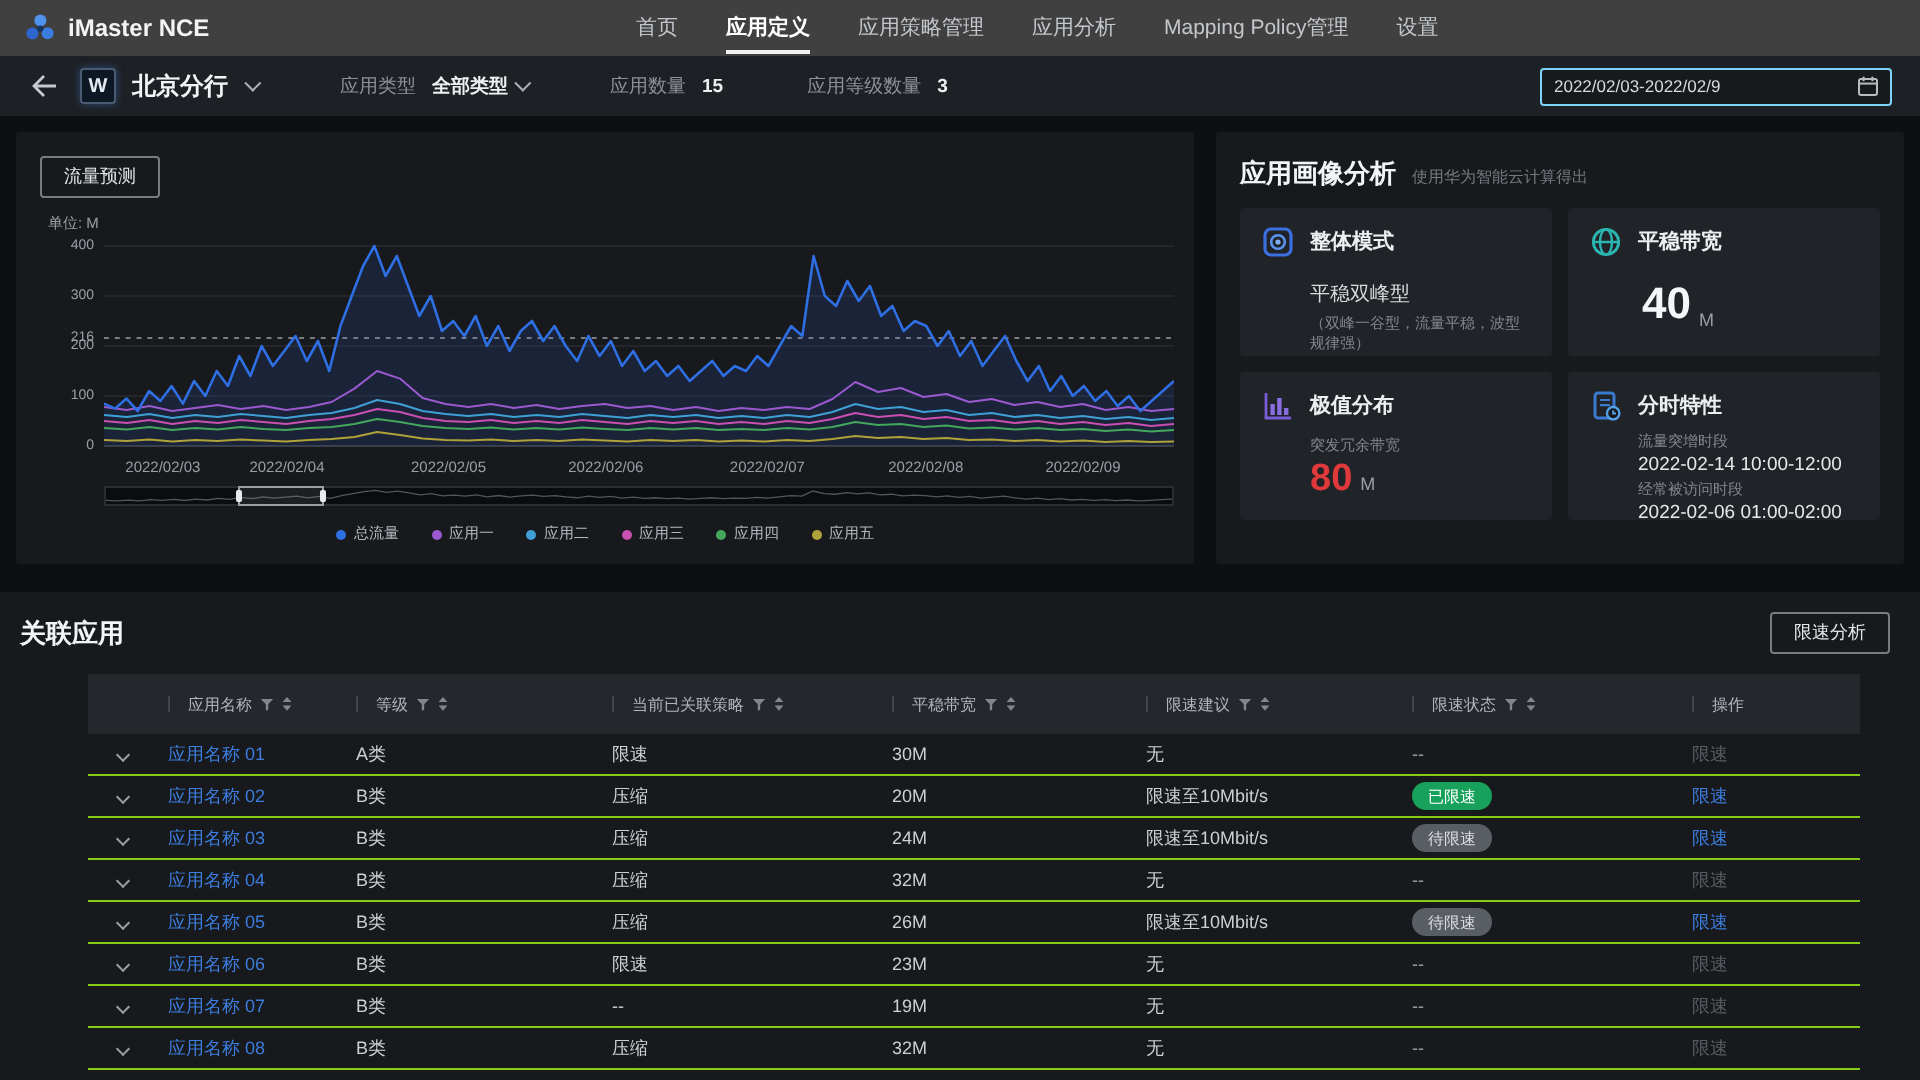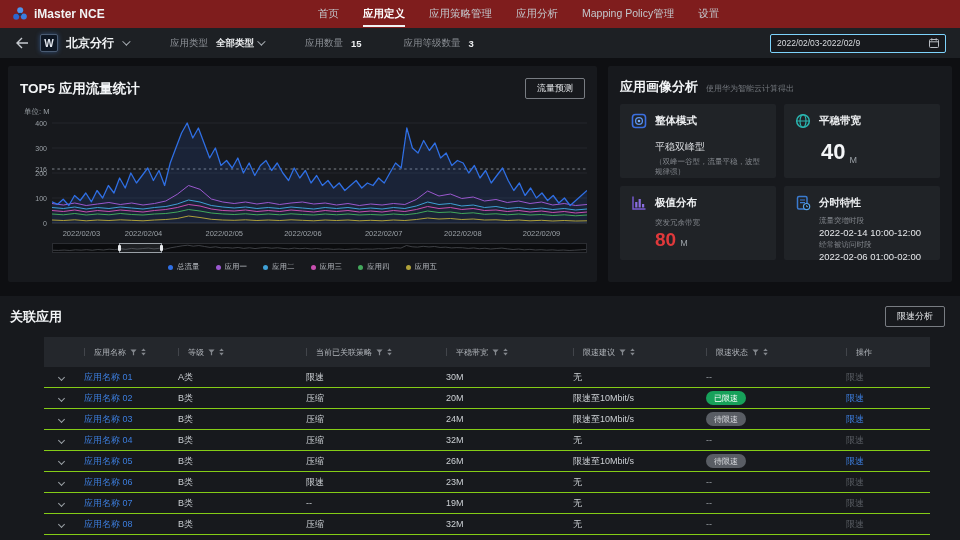--- a/index.html
+++ b/index.html
@@ -1,19 +1,19 @@
 <!DOCTYPE html>
 <html><head>
 <meta charset="utf-8">
 <style>
   *{margin:0;padding:0;box-sizing:border-box}
   html,body{width:960px;height:540px;overflow:hidden}
   body{background:#0e0f12;font-family:"Liberation Sans","DejaVu Sans",sans-serif;color:#e8eaed;font-size:10px}
   
-  .topnav{height:28px;background:#7f1d1d;display:flex;align-items:center;padding:0 12px;position:relative}
+  .topnav{height:28px;background:#404040;display:flex;align-items:center;padding:0 12px;position:relative}
   .brand{display:flex;align-items:center;gap:6px;font-size:12px;font-weight:bold;color:#f1f3f4}
   .nav-menu{position:absolute;left:318px;top:0;height:100%;display:flex;align-items:stretch;gap:24px}
   .nav-item{font-size:10.5px;color:#c3c7cc;display:flex;align-items:center;position:relative;cursor:pointer;white-space:nowrap}
   .nav-item.active{color:#fff;font-weight:bold}
   .nav-item.active::after{content:"";position:absolute;left:0;right:0;bottom:1px;height:2px;background:#f0f2f4}
   
   .subheader{height:30px;background:#1d2024;display:flex;align-items:center;padding:0 14px}
   .back-btn{width:16px;height:16px;display:flex;align-items:center;justify-content:center;cursor:pointer;margin-right:10px}
   .site-badge{width:18px;height:18px;border:1px solid #4a5b72;background:#0e1724;color:#e4e9f0;font-size:10px;font-weight:bold;display:flex;align-items:center;justify-content:center;border-radius:2px;box-shadow:0 0 5px rgba(70,130,220,.45);margin-right:8px}
   .site-name{font-size:12px;font-weight:bold;color:#f2f4f6;margin-right:5px}
@@ -141,21 +141,20 @@
         <line x1="7.2" y1="0.3" x2="7.2" y2="2.6" stroke="#b8bcc2" stroke-width="1"></line>
         <line x1="0.5" y1="3.8" x2="9.5" y2="3.8" stroke="#b8bcc2" stroke-width="1"></line>
       </svg>
   </div>
 </div>
 
 <div class="main">
 
   <div class="panel">
     <div class="panel-head">
-      <span class="panel-title">TOP5 应用流量统计</span>
       <button class="ghost-btn">流量预测</button>
     </div>
     <div class="unit-label">单位: M</div>
     <div class="chart-wrap">
       <svg viewBox="0 0 543 106" preserveAspectRatio="none">
           <line x1="0" y1="102" x2="543" y2="102" stroke="#3a3d43" stroke-width="1"></line>
           <line x1="0" y1="77" x2="543" y2="77" stroke="#24262c" stroke-width="1"></line>
           <line x1="0" y1="52" x2="543" y2="52" stroke="#24262c" stroke-width="1"></line>
           <line x1="0" y1="48" x2="543" y2="48" stroke="#9aa0a8" stroke-width="0.8" stroke-dasharray="2.5,3"></line>
           <line x1="0" y1="27" x2="543" y2="27" stroke="#24262c" stroke-width="1"></line>

